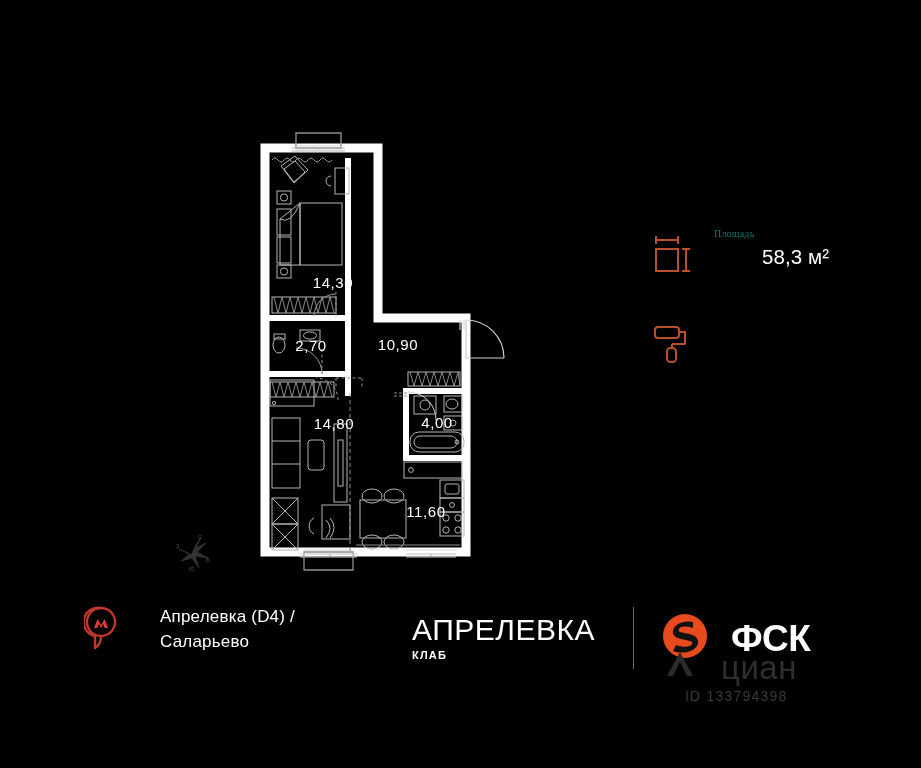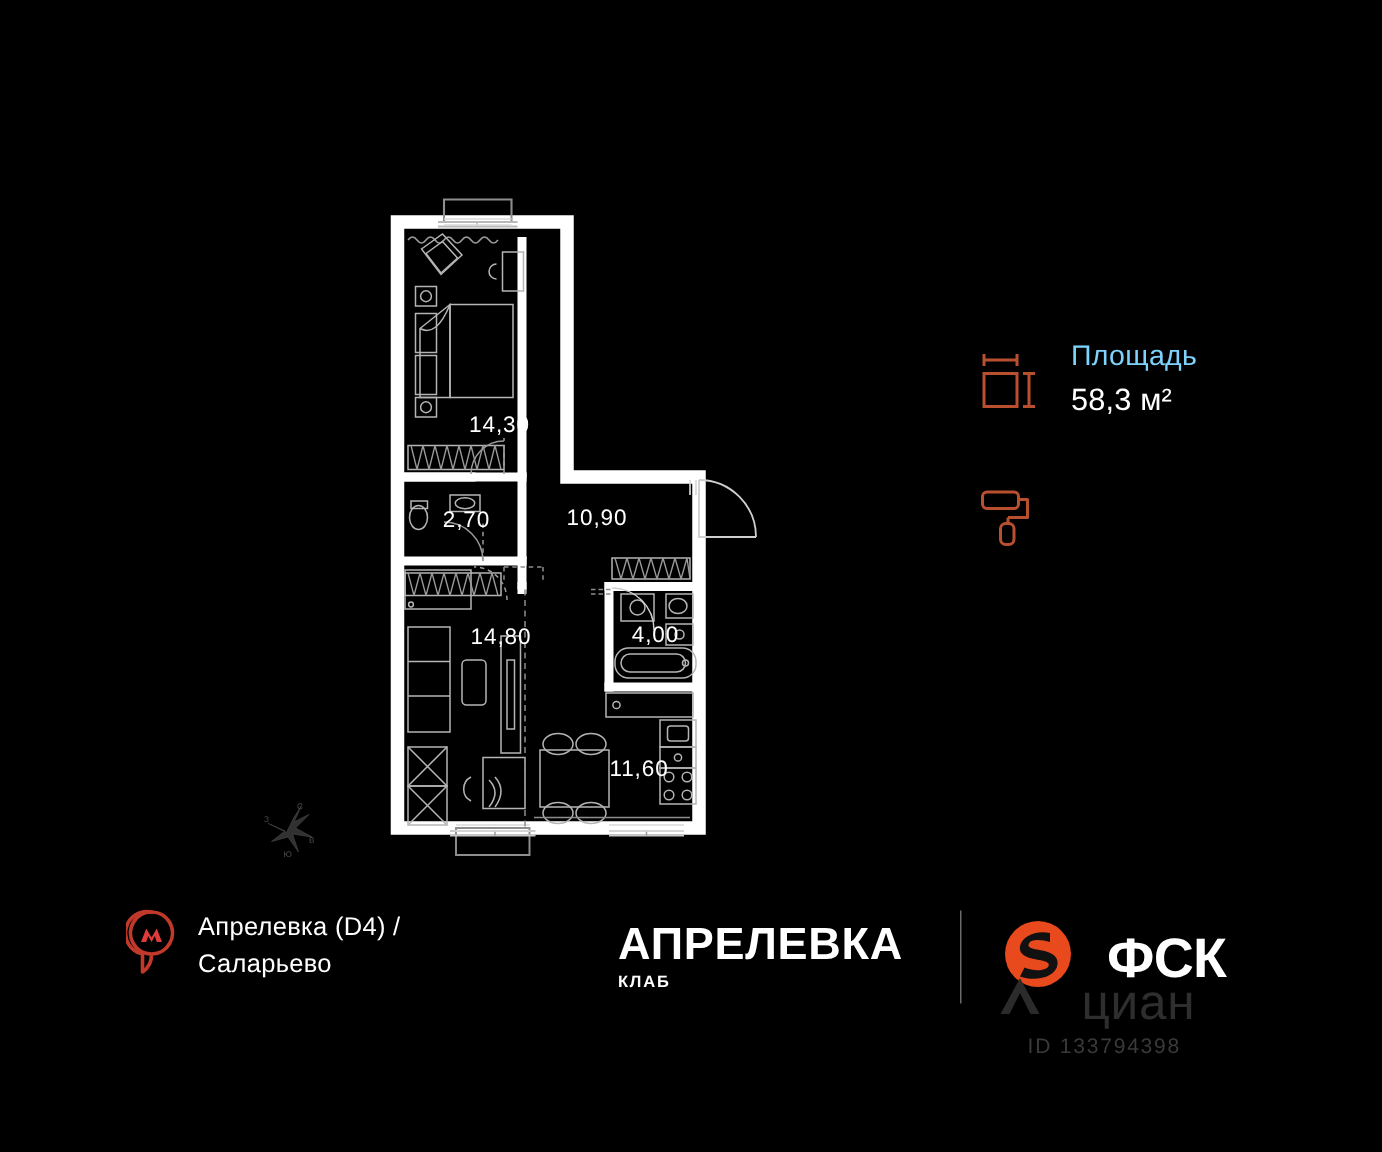--- a/index.html
+++ b/index.html
@@ -21,39 +21,39 @@
     font-size: 15px;
     letter-spacing: 0.6px;
   }
 
   
   #specs { position: absolute; left: 652px; top: 228px; width: 250px; }
   .spec-row { display: flex; align-items: flex-start; margin-bottom: 38px; }
   .spec-icon { width: 46px; flex: 0 0 46px; padding-top: 4px; }
   .spec-text { padding-left: 16px; }
   .spec-label {
-    color: #7dd3fc; font-size: 19px; letter-spacing: .2px;
-    margin-bottom: 5px; line-height: 1.1;
+    color: #0f766e; font-size: 10px; letter-spacing: .2px;
+    margin-bottom: 5px; line-height: 1.1; font-family: Liberation Serif, serif;
   }
   .spec-value {
     color: #ffffff; font-size: 20.5px; line-height: 1.22;
-    letter-spacing: .1px; white-space: pre-line;
-  }
-
-  
-  #metro { position: absolute; left: 84px; top: 605px; display: flex; align-items: center; }
+    letter-spacing: .1px; white-space: pre-line; margin-left: 48px;
+  }
+
+  
+  #metro { position: absolute; left: 84px; top: 605px; display: flex; align-items: center; gap: 28px; }
   #metro-label {
     color: #ffffff; font-size: 17px; line-height: 1.45;
     padding-left: 14px; white-space: pre-line; letter-spacing: .2px;
   }
 
   
   #brand { position: absolute; left: 412px; top: 607px; display: flex; align-items: center; }
   #brand-name {
-    color: #fff; font-size: 30px; font-weight: bold;
+    color: #fff; font-size: 30px; font-weight: normal;
     letter-spacing: .5px; line-height: 1;
   }
   #brand-sub {
     color: #fff; font-size: 11px; font-weight: bold;
     letter-spacing: 1.2px; margin-top: 5px; line-height: 1;
   }
   #brand-divider {
     width: 1px; height: 62px; background: #6b6b6b;
     margin: 0 26px 0 38px;
   }

